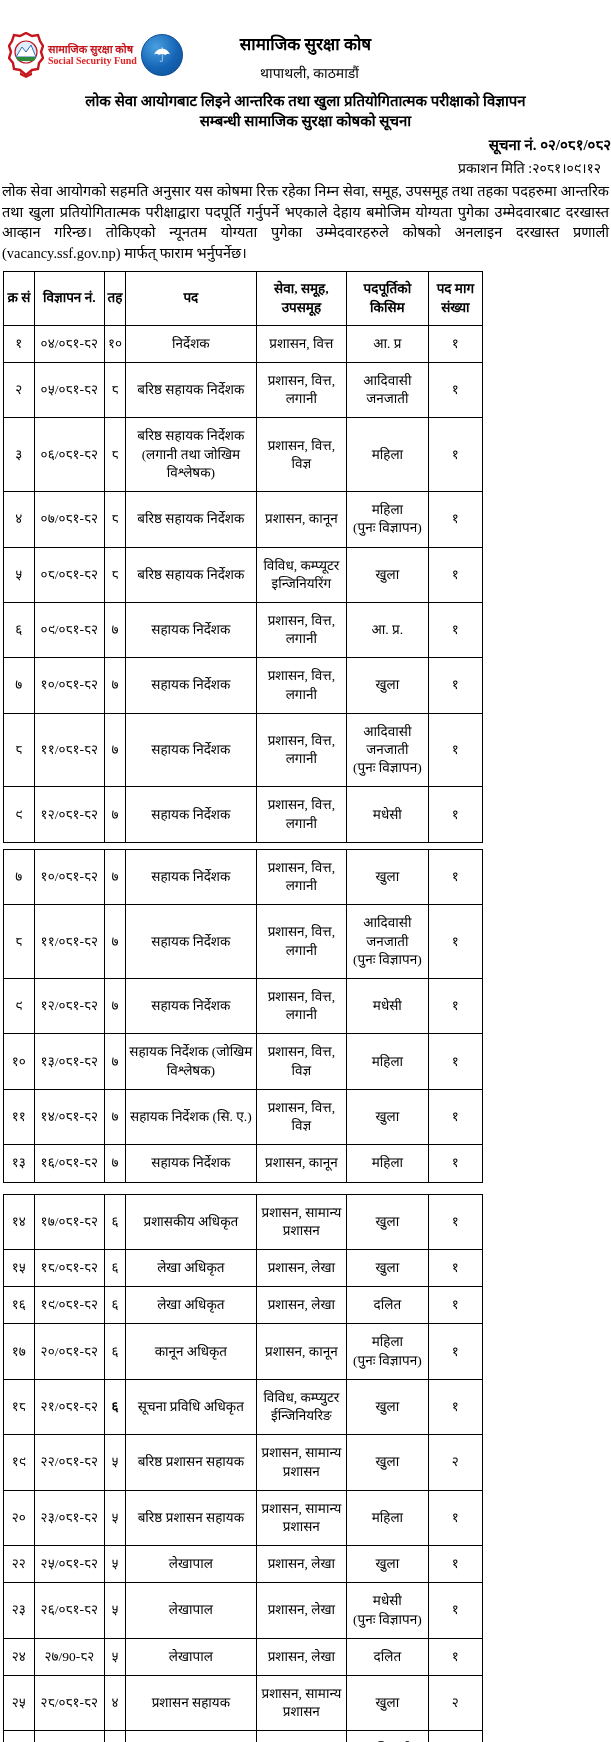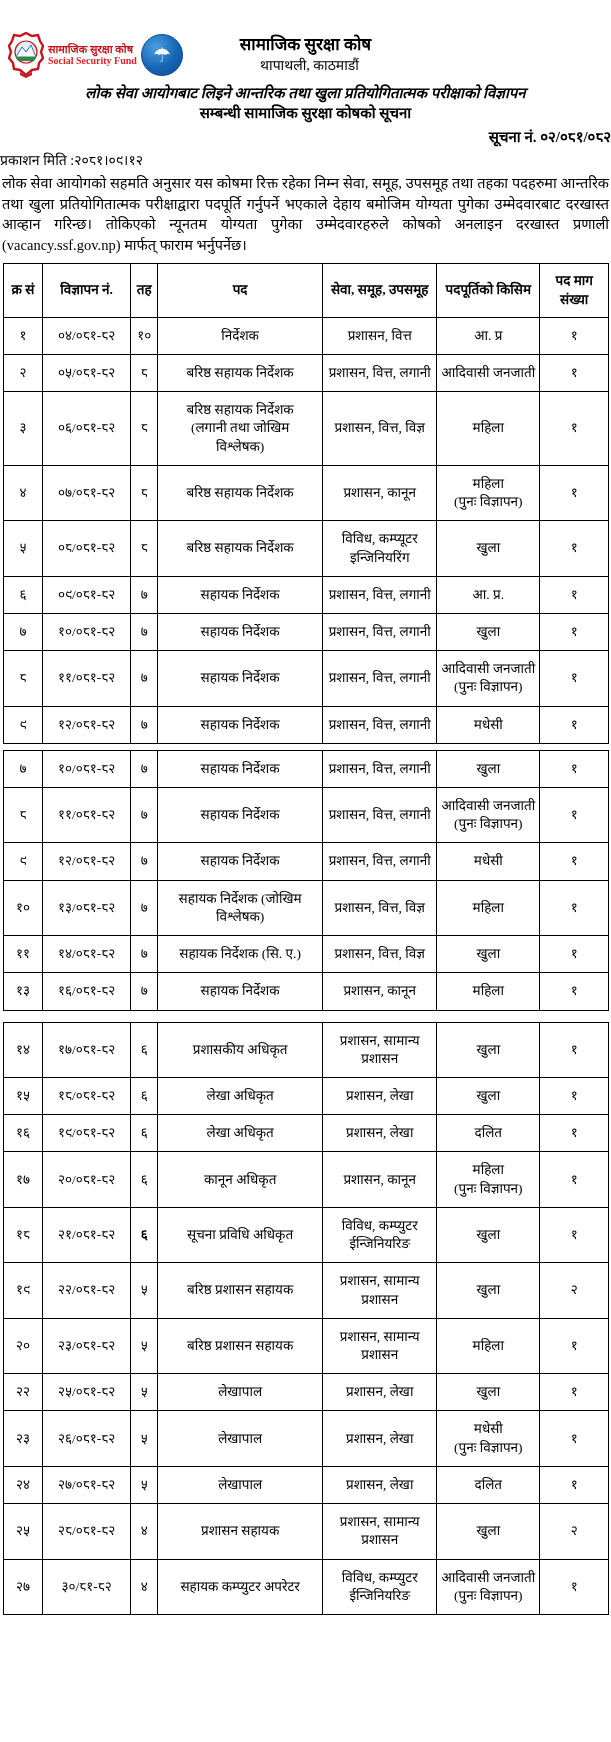--- a/index.html
+++ b/index.html
@@ -23,35 +23,35 @@
   .logo-text .en{color:#e02325;font-weight:bold;font-size:10px;white-space:nowrap;}
   .globe{
     width:40px;height:40px;border-radius:50%;flex:0 0 auto;
     background:radial-gradient(circle at 35% 30%, #4a9fe0 0%, #1565b5 55%, #0b4c93 100%);
     border:1px solid #0b4c93;
     display:flex;align-items:center;justify-content:center;
     color:#fff;font-size:20px;line-height:1;
   }
   .center-head{text-align:center;}
   .org-title{font-size:17px;font-weight:bold;padding-top:6px;}
-  .org-address{font-size:14px;margin-top:0;padding-left:8px;}
-  .notice-l1{font-size:15px;font-weight:bold;margin-top:8px;font-style:italic;}
+  .org-address{font-size:14px;margin-top:8px;padding-left:8px;}
+  .notice-l1{font-size:15px;font-weight:bold;margin-top:8px;}
   .notice-l2{font-size:15px;font-weight:bold;margin-top:0;}
   .notice-no{font-size:15px;font-weight:bold;margin-top:4px;text-align:right;}
-  .pub-date{text-align:left;font-size:14px;padding-right:10px;margin-top:4px;}
+  .pub-date{text-align:right;font-size:14px;padding-right:10px;margin-top:4px;}
 
   
   .intro{
     font-size:14.5px;line-height:1.42;text-align:justify;
     margin:4px 2px 8px 2px;
   }
 
   
   table.vac{
-    width:606px;margin-left:3px;border-collapse:collapse;table-layout:fixed;
+    width:480px;margin-left:3px;border-collapse:collapse;table-layout:fixed;
     font-size:13.5px;
   }
   table.vac.seg{margin-top:6px;}
   table.vac.seg3{margin-top:11px;}
   table.vac th, table.vac td{
     border:1px solid #000;
     text-align:center;vertical-align:middle;
     padding:9px 3px;
     white-space:pre-line;
     line-height:1.35;
@@ -373,21 +373,21 @@
           <td>२६/०८१-८२</td>
           <td>५</td>
           <td>लेखापाल</td>
           <td>प्रशासन, लेखा</td>
           <td>मधेसी
 (पुनः विज्ञापन)</td>
           <td>१</td>
         </tr>
         <tr>
           <td>२४</td>
-          <td>२७/०८१-८२</td>
+          <td>२७/90-८२</td>
           <td>५</td>
           <td>लेखापाल</td>
           <td>प्रशासन, लेखा</td>
           <td>दलित</td>
           <td>१</td>
         </tr>
         <tr>
           <td>२५</td>
           <td>२८/०८१-८२</td>
           <td>४</td>

